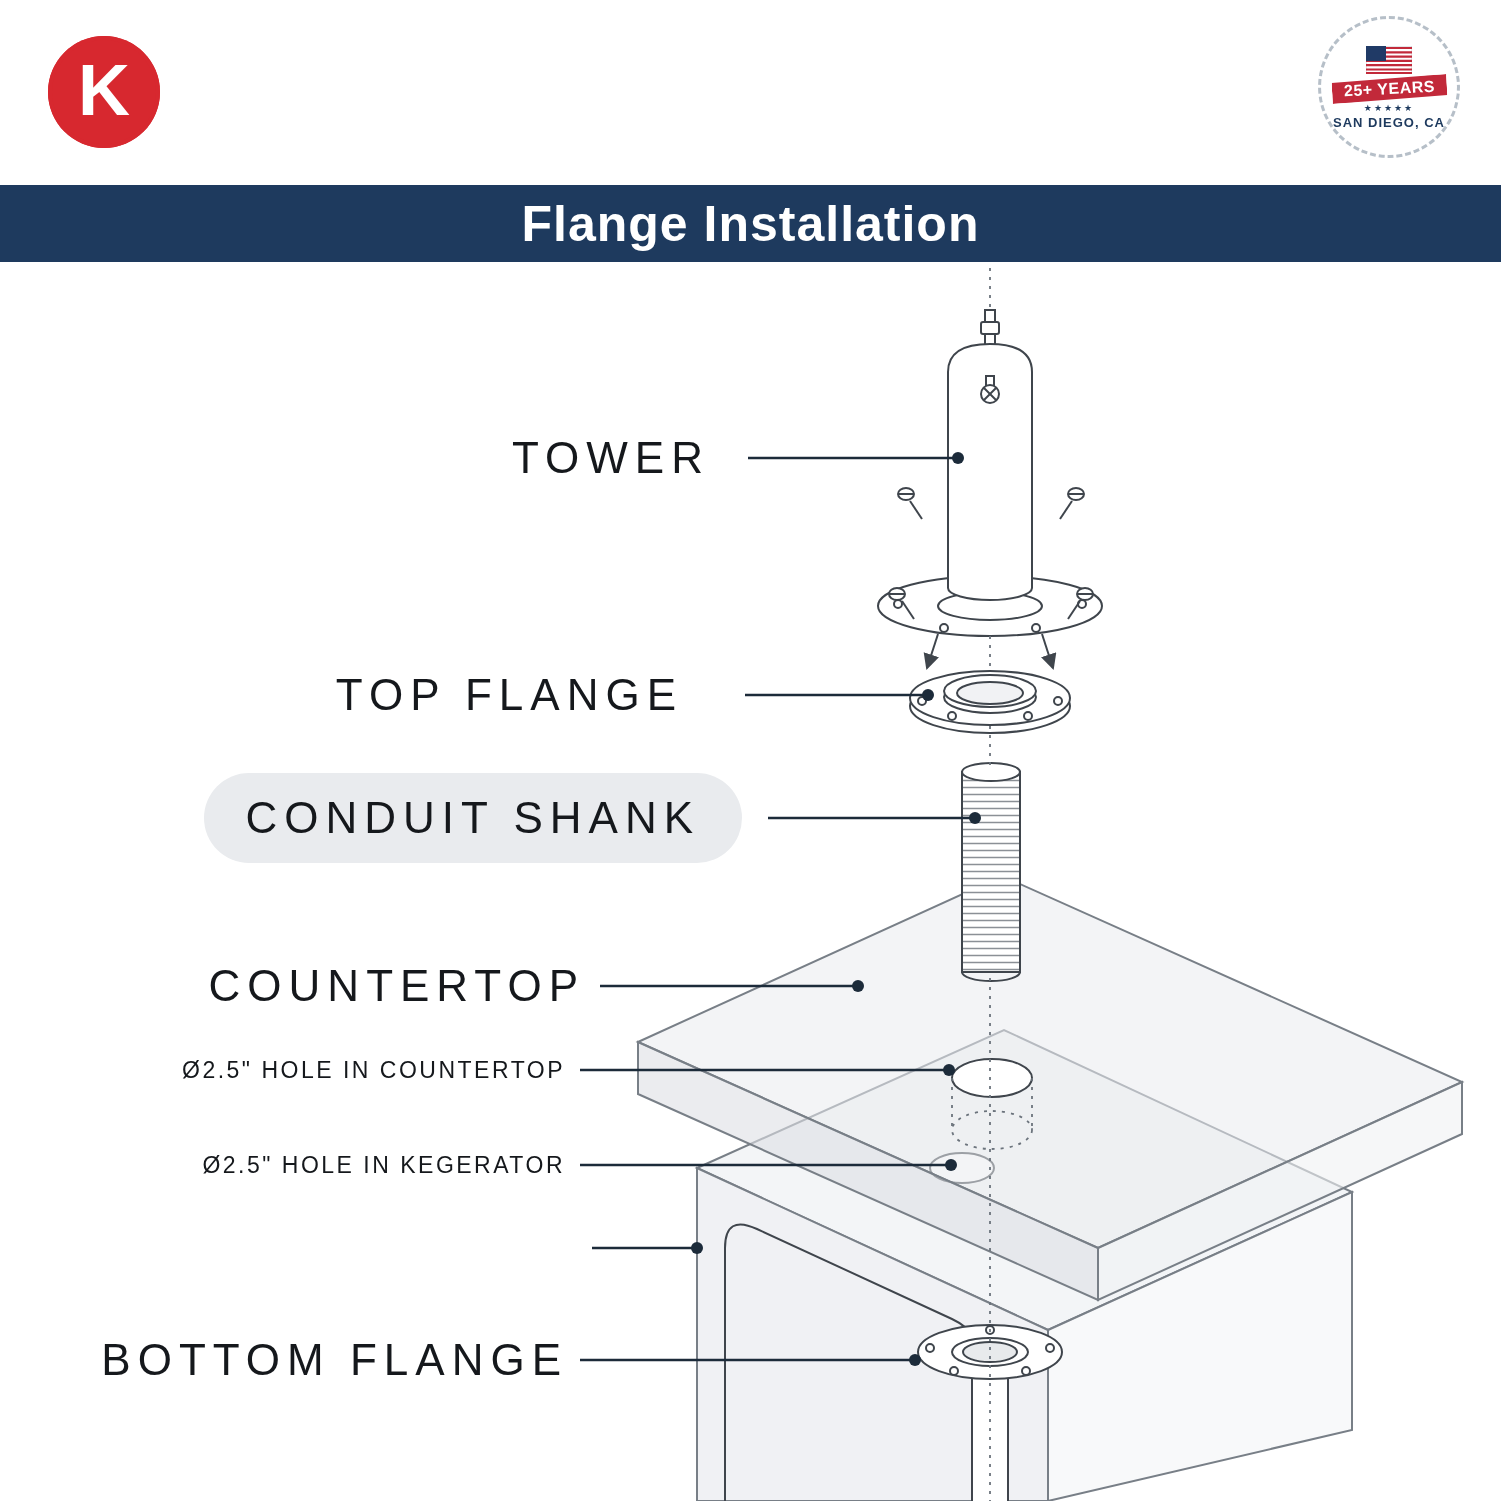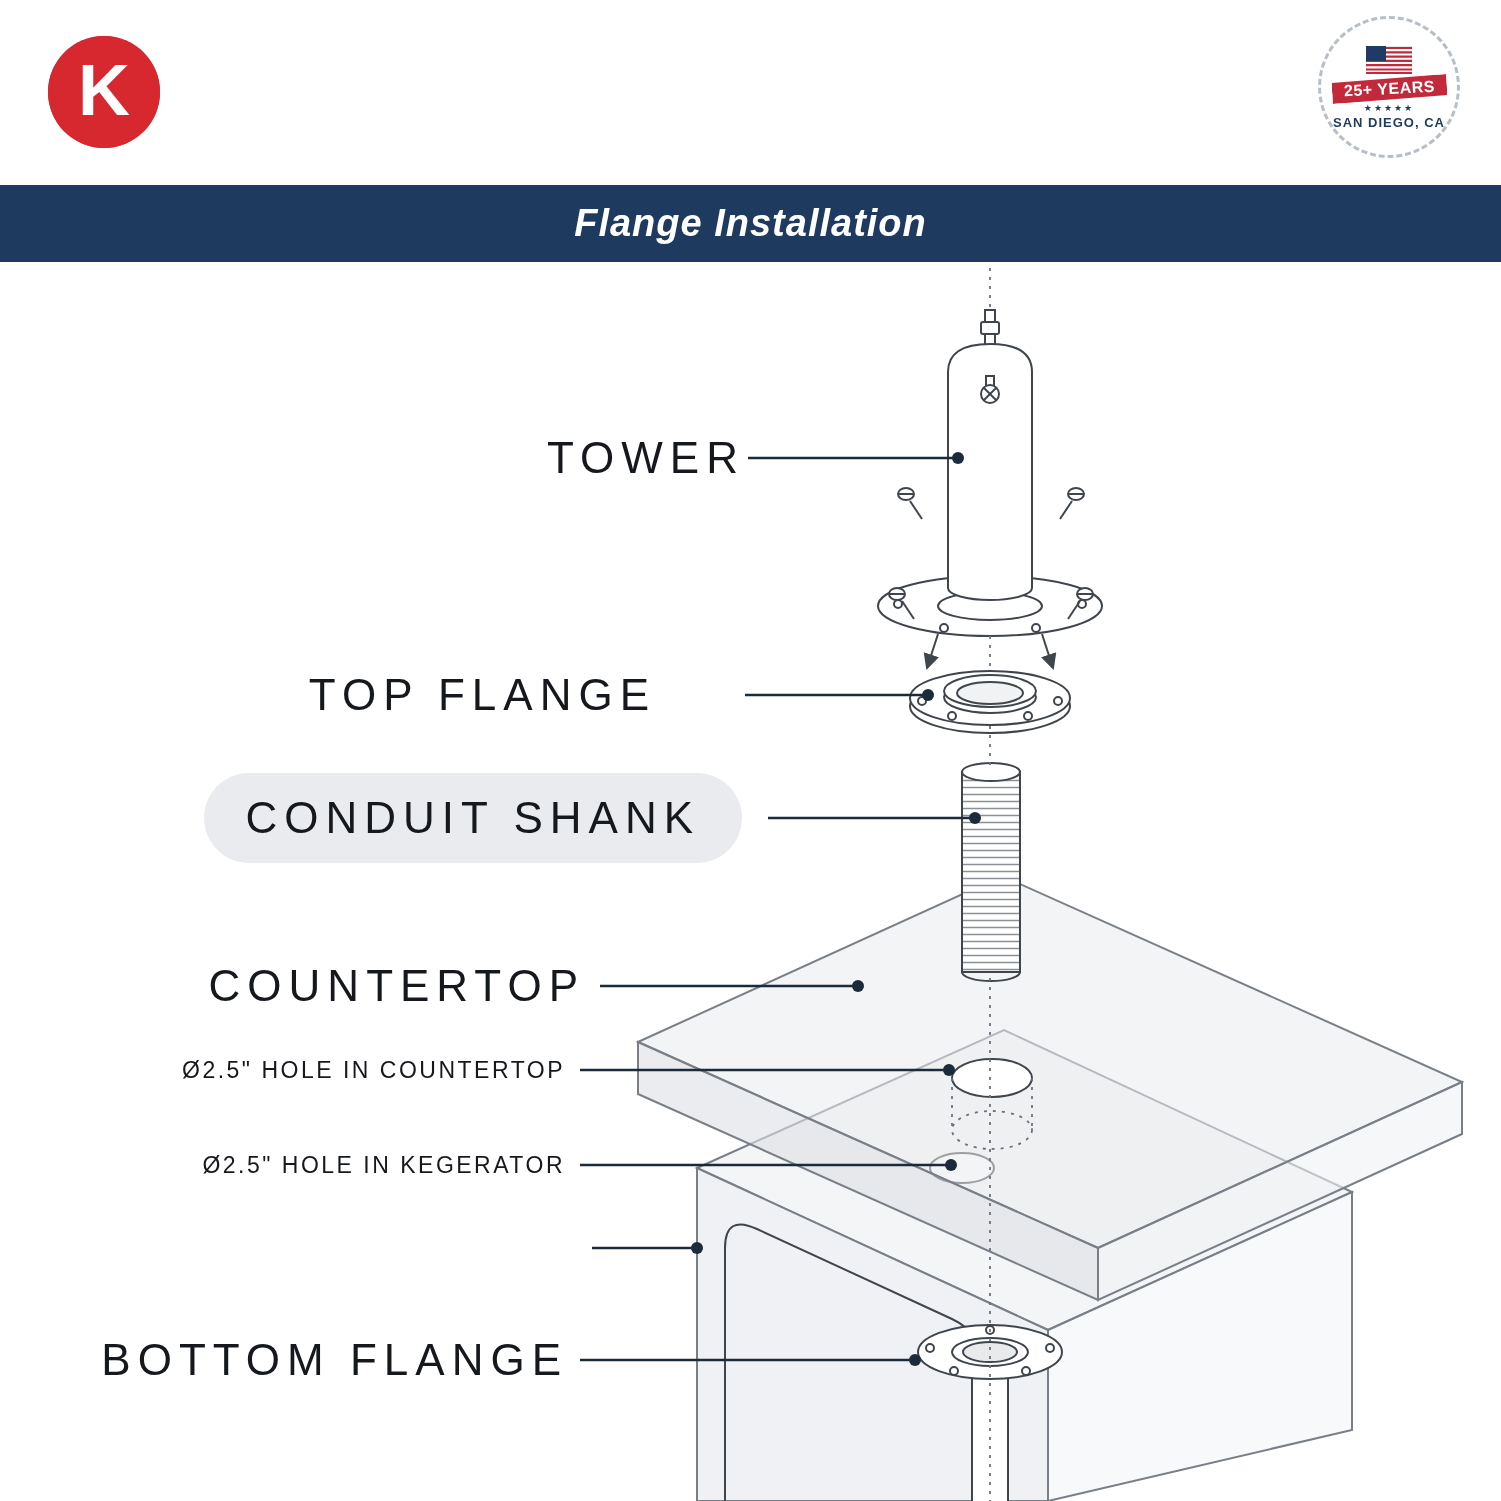--- a/index.html
+++ b/index.html
@@ -26,21 +26,21 @@
     padding:3px 12px; transform:rotate(-3deg); white-space:nowrap;
     clip-path:polygon(0 12%, 100% 0, 100% 88%, 0 100%);
   }
   .badge-stars { font-size:9px; color:#1e3a5e; letter-spacing:2px; line-height:1; }
   .badge-location { font-size:13px; color:#1e3a5e; font-weight:bold; letter-spacing:1px; line-height:1; }
   
   .banner {
     position:absolute; left:0; top:185px; width:1501px; height:77px; background:#1e3a5e;
     display:flex; align-items:center; justify-content:center;
   }
-  .banner-title { color:#ffffff; font-size:38px; font-weight:bold; letter-spacing:1px;font-style:italic; }
+  .banner-title { color:#ffffff; font-size:50px; font-weight:bold; letter-spacing:1px; }
   
   .diagram-label {
     position:absolute; transform:translateY(-50%); white-space:nowrap;
     font-size:44px; font-weight:500; letter-spacing:7px; color:#15181c;
   }
   .small-label { font-size:23px; letter-spacing:2.5px; font-weight:500; }
   .pill { background:#e9ebee; padding:20px 42px; border-radius:70px; }
   
   svg.diagram { position:absolute; left:0; top:0; }
   .ln   { stroke:#3f454c; stroke-width:2; fill:none; }
@@ -209,23 +209,23 @@
         <circle class="dot" cx="949" cy="1070" r="6"></circle>
       <line class="leader" x1="580" y1="1165" x2="948" y2="1165"></line>
         <circle class="dot" cx="951" cy="1165" r="6"></circle>
       <line class="leader" x1="592" y1="1248" x2="694" y2="1248"></line>
         <circle class="dot" cx="697" cy="1248" r="6"></circle>
       <line class="leader" x1="580" y1="1360" x2="912" y2="1360"></line>
         <circle class="dot" cx="915" cy="1360" r="6"></circle>
     </g>
   </svg>
 
-  <div class="diagram-label" style="right:756px; top:458px;">TOWER</div>
-
-  <div class="diagram-label" style="right:845px; top:695px;">TOP FLANGE</div>
+  <div class="diagram-label" style="right:791px; top:458px;">TOWER</div>
+
+  <div class="diagram-label" style="right:818px; top:695px;">TOP FLANGE</div>
 
   <div class="diagram-label" style="right:916px; top:986px;">COUNTERTOP</div>
 
   <div class="diagram-label pill" style="right:759px; top:818px;">CONDUIT SHANK</div>
 
   <div class="diagram-label small-label" style="right:936px; top:1070px;">Ø2.5" HOLE IN COUNTERTOP</div>
 
   <div class="diagram-label small-label" style="right:936px; top:1165px;">Ø2.5" HOLE IN KEGERATOR</div>
 
 

